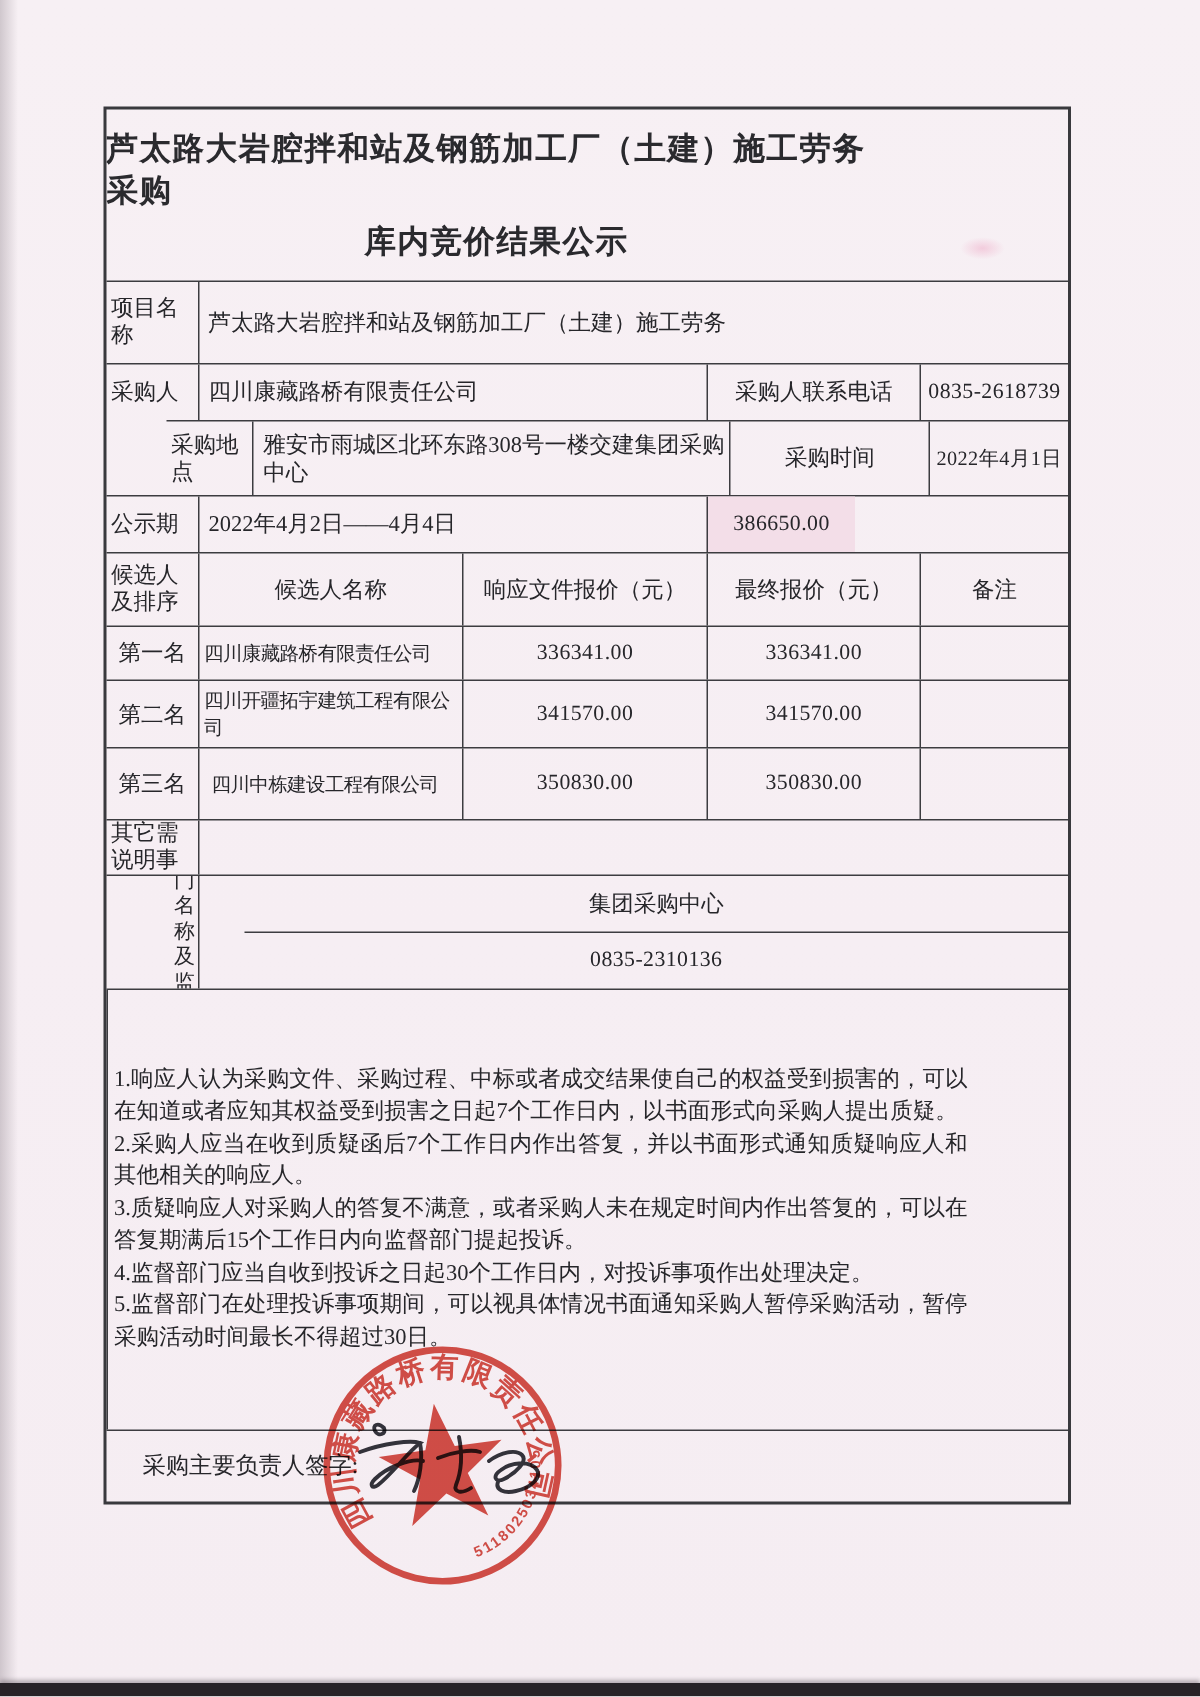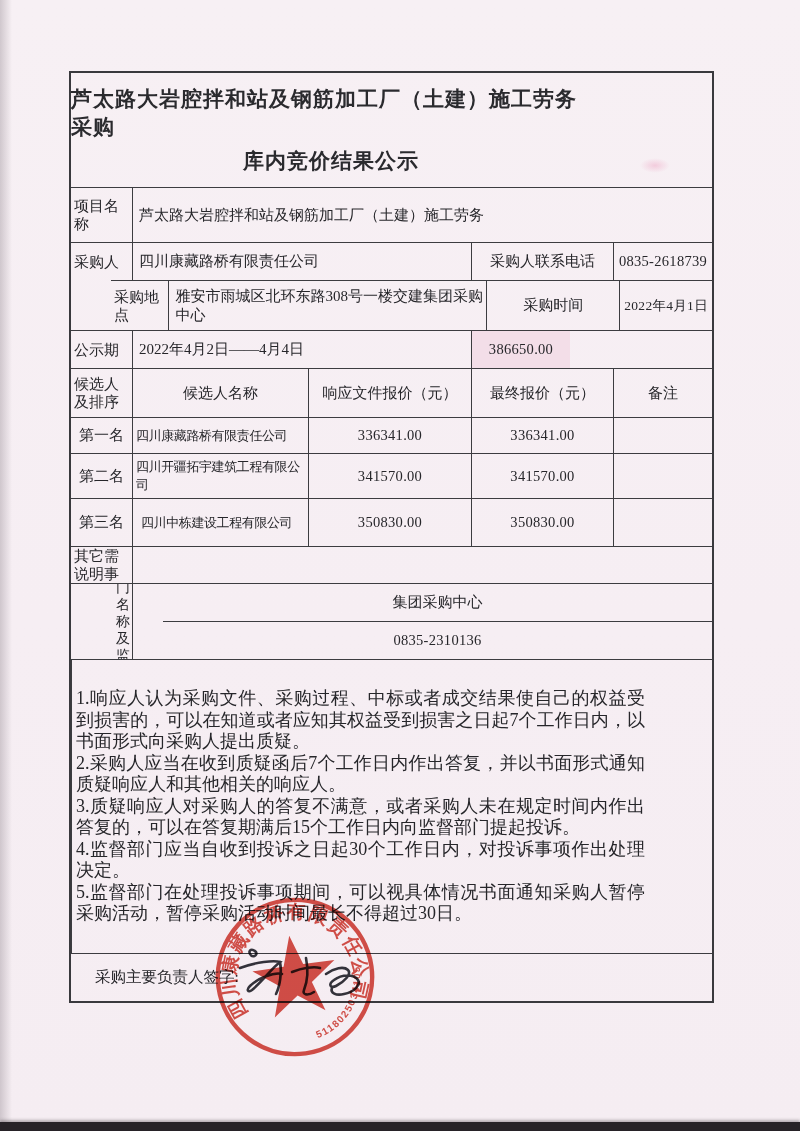--- a/index.html
+++ b/index.html
@@ -59,21 +59,21 @@
   .title-line{
     font-family:"Liberation Sans","DejaVu Sans",sans-serif;
     font-size:21px;font-weight:700;letter-spacing:1px;color:#2a2a2e;
   }
   .hl-pink{background:#f3dee8;}
   .stack{flex:1;display:flex;flex-direction:column;}
   .stack .sub{display:flex;align-items:center;justify-content:center;box-sizing:border-box;}
   .stack .sub + .sub{border-top:1.6px solid #3c3c40;}
   .obj-text{
     display:block;align-self:center;
-    font-size:18px;line-height:21.5px;
+    font-size:15px;line-height:21.5px;
     padding:0 6px 0 4px;text-align:justify;
   }
   .obj-text p{margin:0;}
   .sig-row{position:relative;}
   .sig-label{font-size:15.5px;padding-left:5px;}
   
   .stamp{position:absolute;left:206px;top:888px;width:178px;height:178px;
     opacity:.88;mix-blend-mode:multiply;pointer-events:none;}
   .signature{position:absolute;left:222px;top:938px;width:160px;height:70px;
     mix-blend-mode:multiply;pointer-events:none;}

